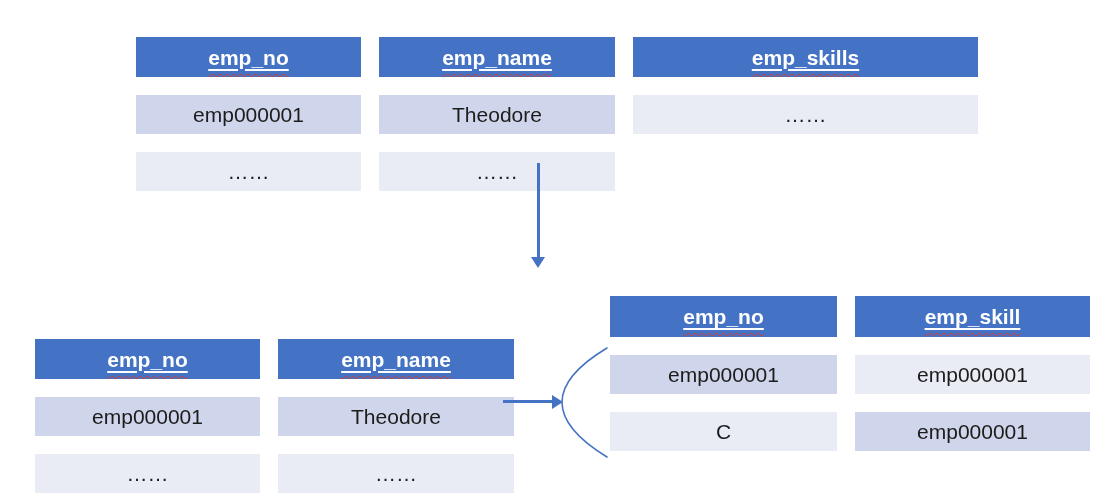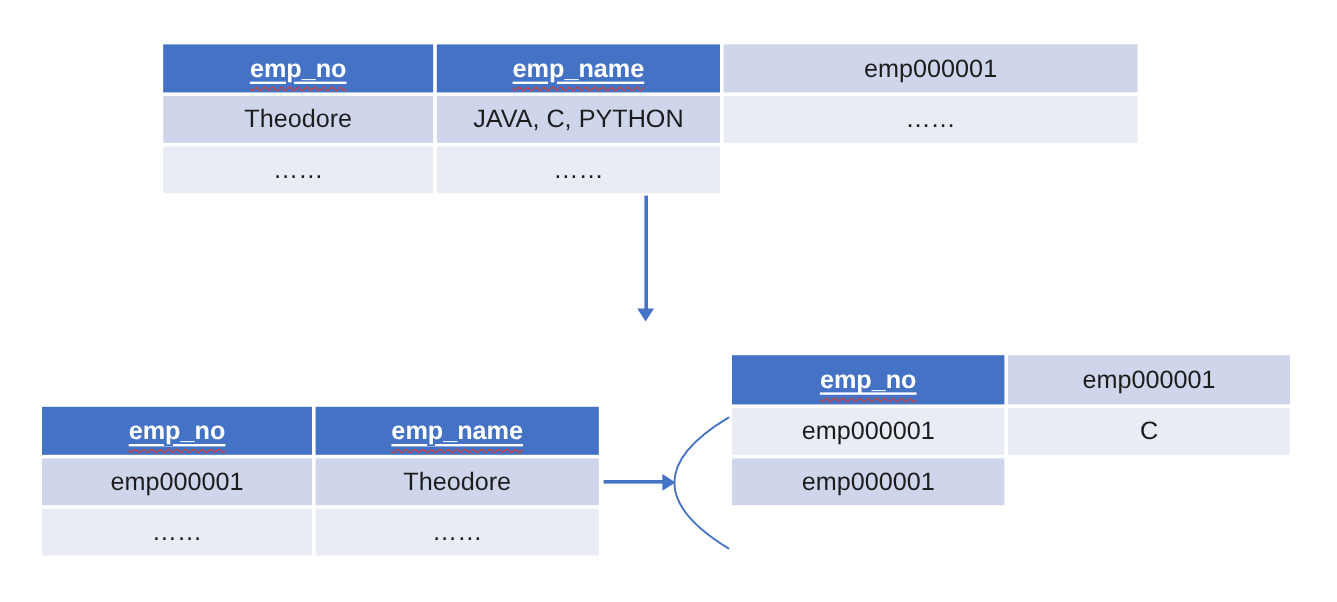--- a/index.html
+++ b/index.html
@@ -20,21 +20,21 @@
     width: 1114px;
     height: 502px;
     background: #ffffff;
     overflow: hidden;
   }
 
   
   .tbl {
     position: absolute;
     display: grid;
-    gap: 3px;
+    gap: 18px;
     border-radius: 14px;
   }
   .tbl-original {
     left: 136px; top: 37px; width: 812px;
     grid-template-columns: 225px 236px 345px;
     grid-template-rows: 40px 39px 39px;
   }
   .tbl-employee {
     left: 35px; top: 339px; width: 464px;
     grid-template-columns: 225px 236px;
@@ -115,23 +115,25 @@
 
 <div class="canvas">
 
   <div class="tbl tbl-original">
     <div class="cell th">
       <span class="hu"><span class="wavy">emp_no</span></span>
     </div>
     <div class="cell th">
       <span class="hu"><span class="wavy">emp_name</span></span>
     </div>
+    <div class="cell th">
+      <span class="hu"><span class="wavy">emp_skills</span></span>
+    </div>
     <div class="cell td dark">emp000001</div>
     <div class="cell td dark">Theodore</div>
-    <div class="cell td dark">JAVA, C, PYTHON</div>
     <div class="cell td light">……</div>
     <div class="cell td light">……</div>
     <div class="cell td light">……</div>
   </div>
 
   <div class="arrow-v-line"></div>
   <div class="arrow-v-head"></div>
 
   <div class="tbl tbl-employee">
     <div class="cell th">
@@ -149,19 +151,22 @@
   <div class="arrow-h-line"></div>
   <div class="arrow-h-head"></div>
   <svg class="split-arc" viewBox="0 0 90 135" xmlns="http://www.w3.org/2000/svg">
     <path d="M 77 13 Q -13 67 77 122" fill="none" stroke="#4472C4" stroke-width="1.6" stroke-linecap="round"></path>
   </svg>
 
   <div class="tbl tbl-skills">
     <div class="cell th">
       <span class="hu"><span class="wavy">emp_no</span></span>
     </div>
+    <div class="cell th">
+      <span class="hu"><span class="wavy">emp_skill</span></span>
+    </div>
     <div class="cell td dark">emp000001</div>
     <div class="cell td light">emp000001</div>
     <div class="cell td light">C</div>
     <div class="cell td dark">emp000001</div>
   </div>
 
 </div>
 
 </body></html>

